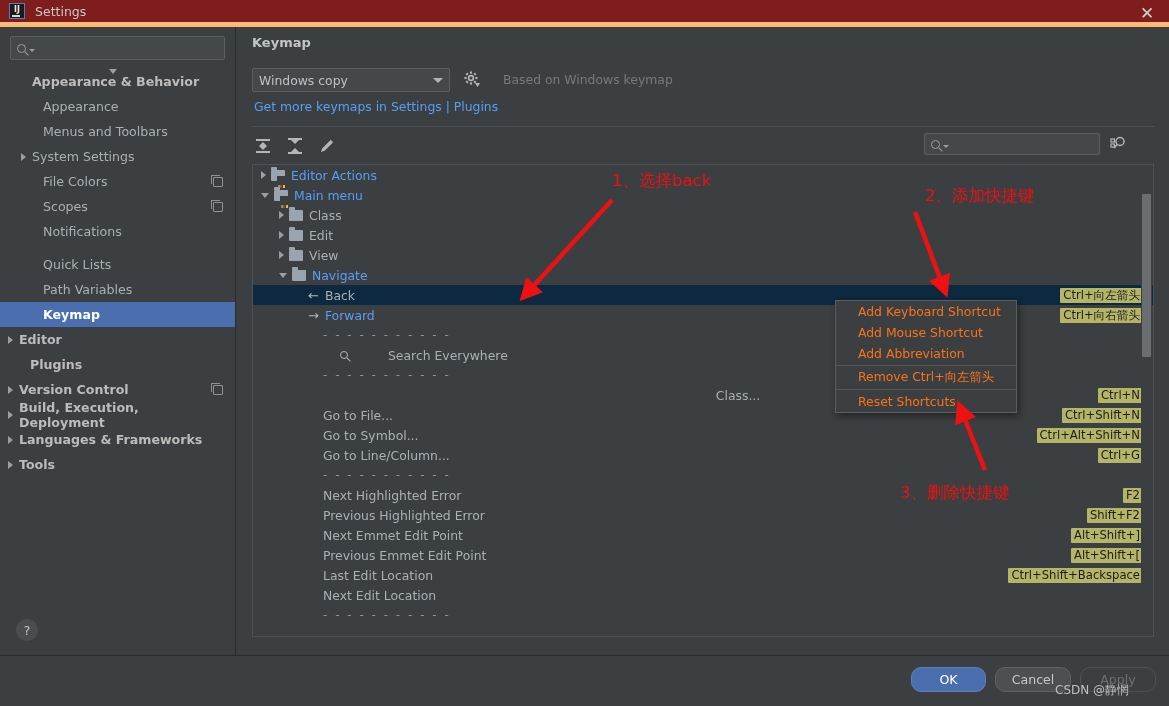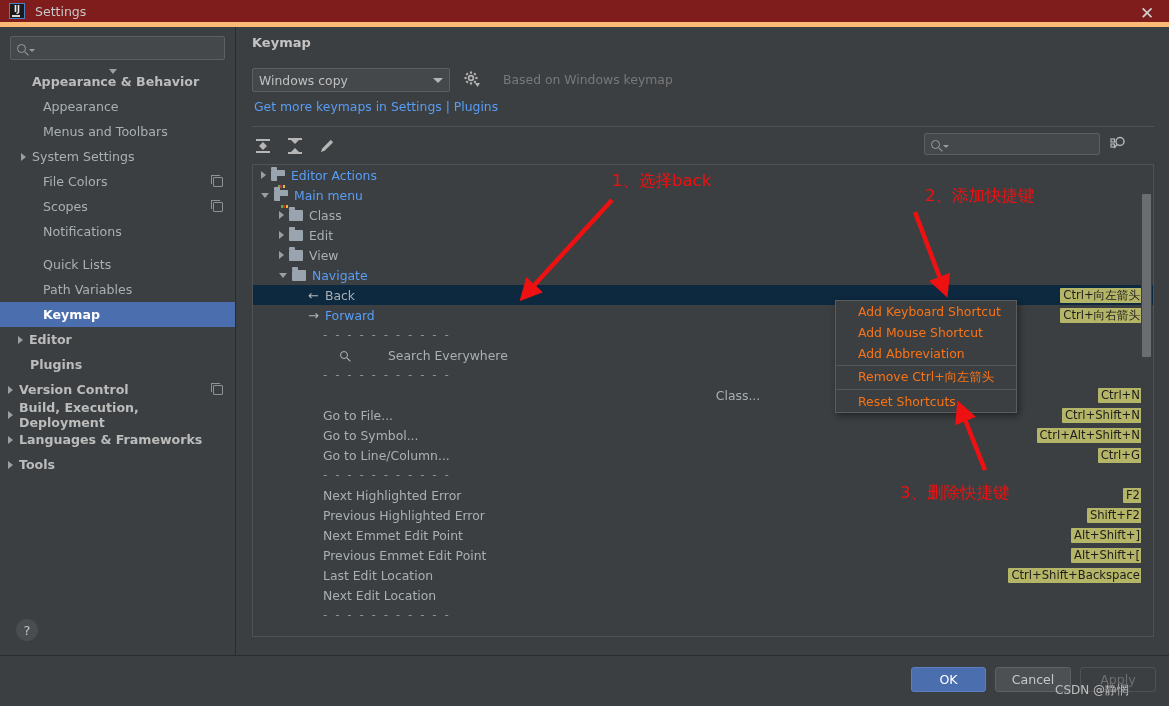--- a/index.html
+++ b/index.html
@@ -271,21 +271,21 @@
   }
   .ctxsep { height: 1px; background: #545759; margin: 1px 0; }
 
   
   .bottombar {
     position: absolute; left: 0; top: 655px; width: 1169px; height: 51px;
     background: #3c3f41; border-top: 1px solid #2b2b2b;
   }
   .btn {
     position: absolute; top: 11px; height: 25px;
-    border-radius: 3px; font-size: 12.6px;
+    border-radius: 10px; font-size: 12.6px;
     display: flex; align-items: center; justify-content: center;
     cursor: pointer;
   }
   .btn-ok   { left: 911px; width: 75px; background: #4b6eaf; border: 1px solid #5b7fc0; color: #ffffff; }
   .btn-cancel { left: 995px; width: 76px; background: #4c5052; border: 1px solid #5e6264; color: #c8c8c8; }
   .btn-apply { left: 1080px; width: 76px; background: #3c3f41; border: 1px solid #4e5254; color: #6d6f70; }
   .watermark {
     position: absolute; left: 1055px; top: 682px;
     font-size: 12px; color: #c9c9c9; opacity: 0.92;
   }
@@ -353,21 +353,21 @@
           <span>Quick Lists</span>
         </div>
         <div class="srow" style="padding-left: 32px;">
           <span class="arrow none"></span>
           <span>Path Variables</span>
         </div>
         <div class="srow bold selected" style="padding-left: 32px;">
           <span class="arrow none"></span>
           <span>Keymap</span>
         </div>
-        <div class="srow bold" style="padding-left: 8px; margin-left: 10px;">
+        <div class="srow bold" style="padding-left: 8px;">
           <span class="arrow right"></span>
           <span>Editor</span>
         </div>
         <div class="srow bold" style="padding-left: 19px;">
           <span class="arrow none"></span>
           <span>Plugins</span>
         </div>
         <div class="srow bold" style="padding-left: 8px;">
           <span class="arrow right"></span>
           <span>Version Control</span>

